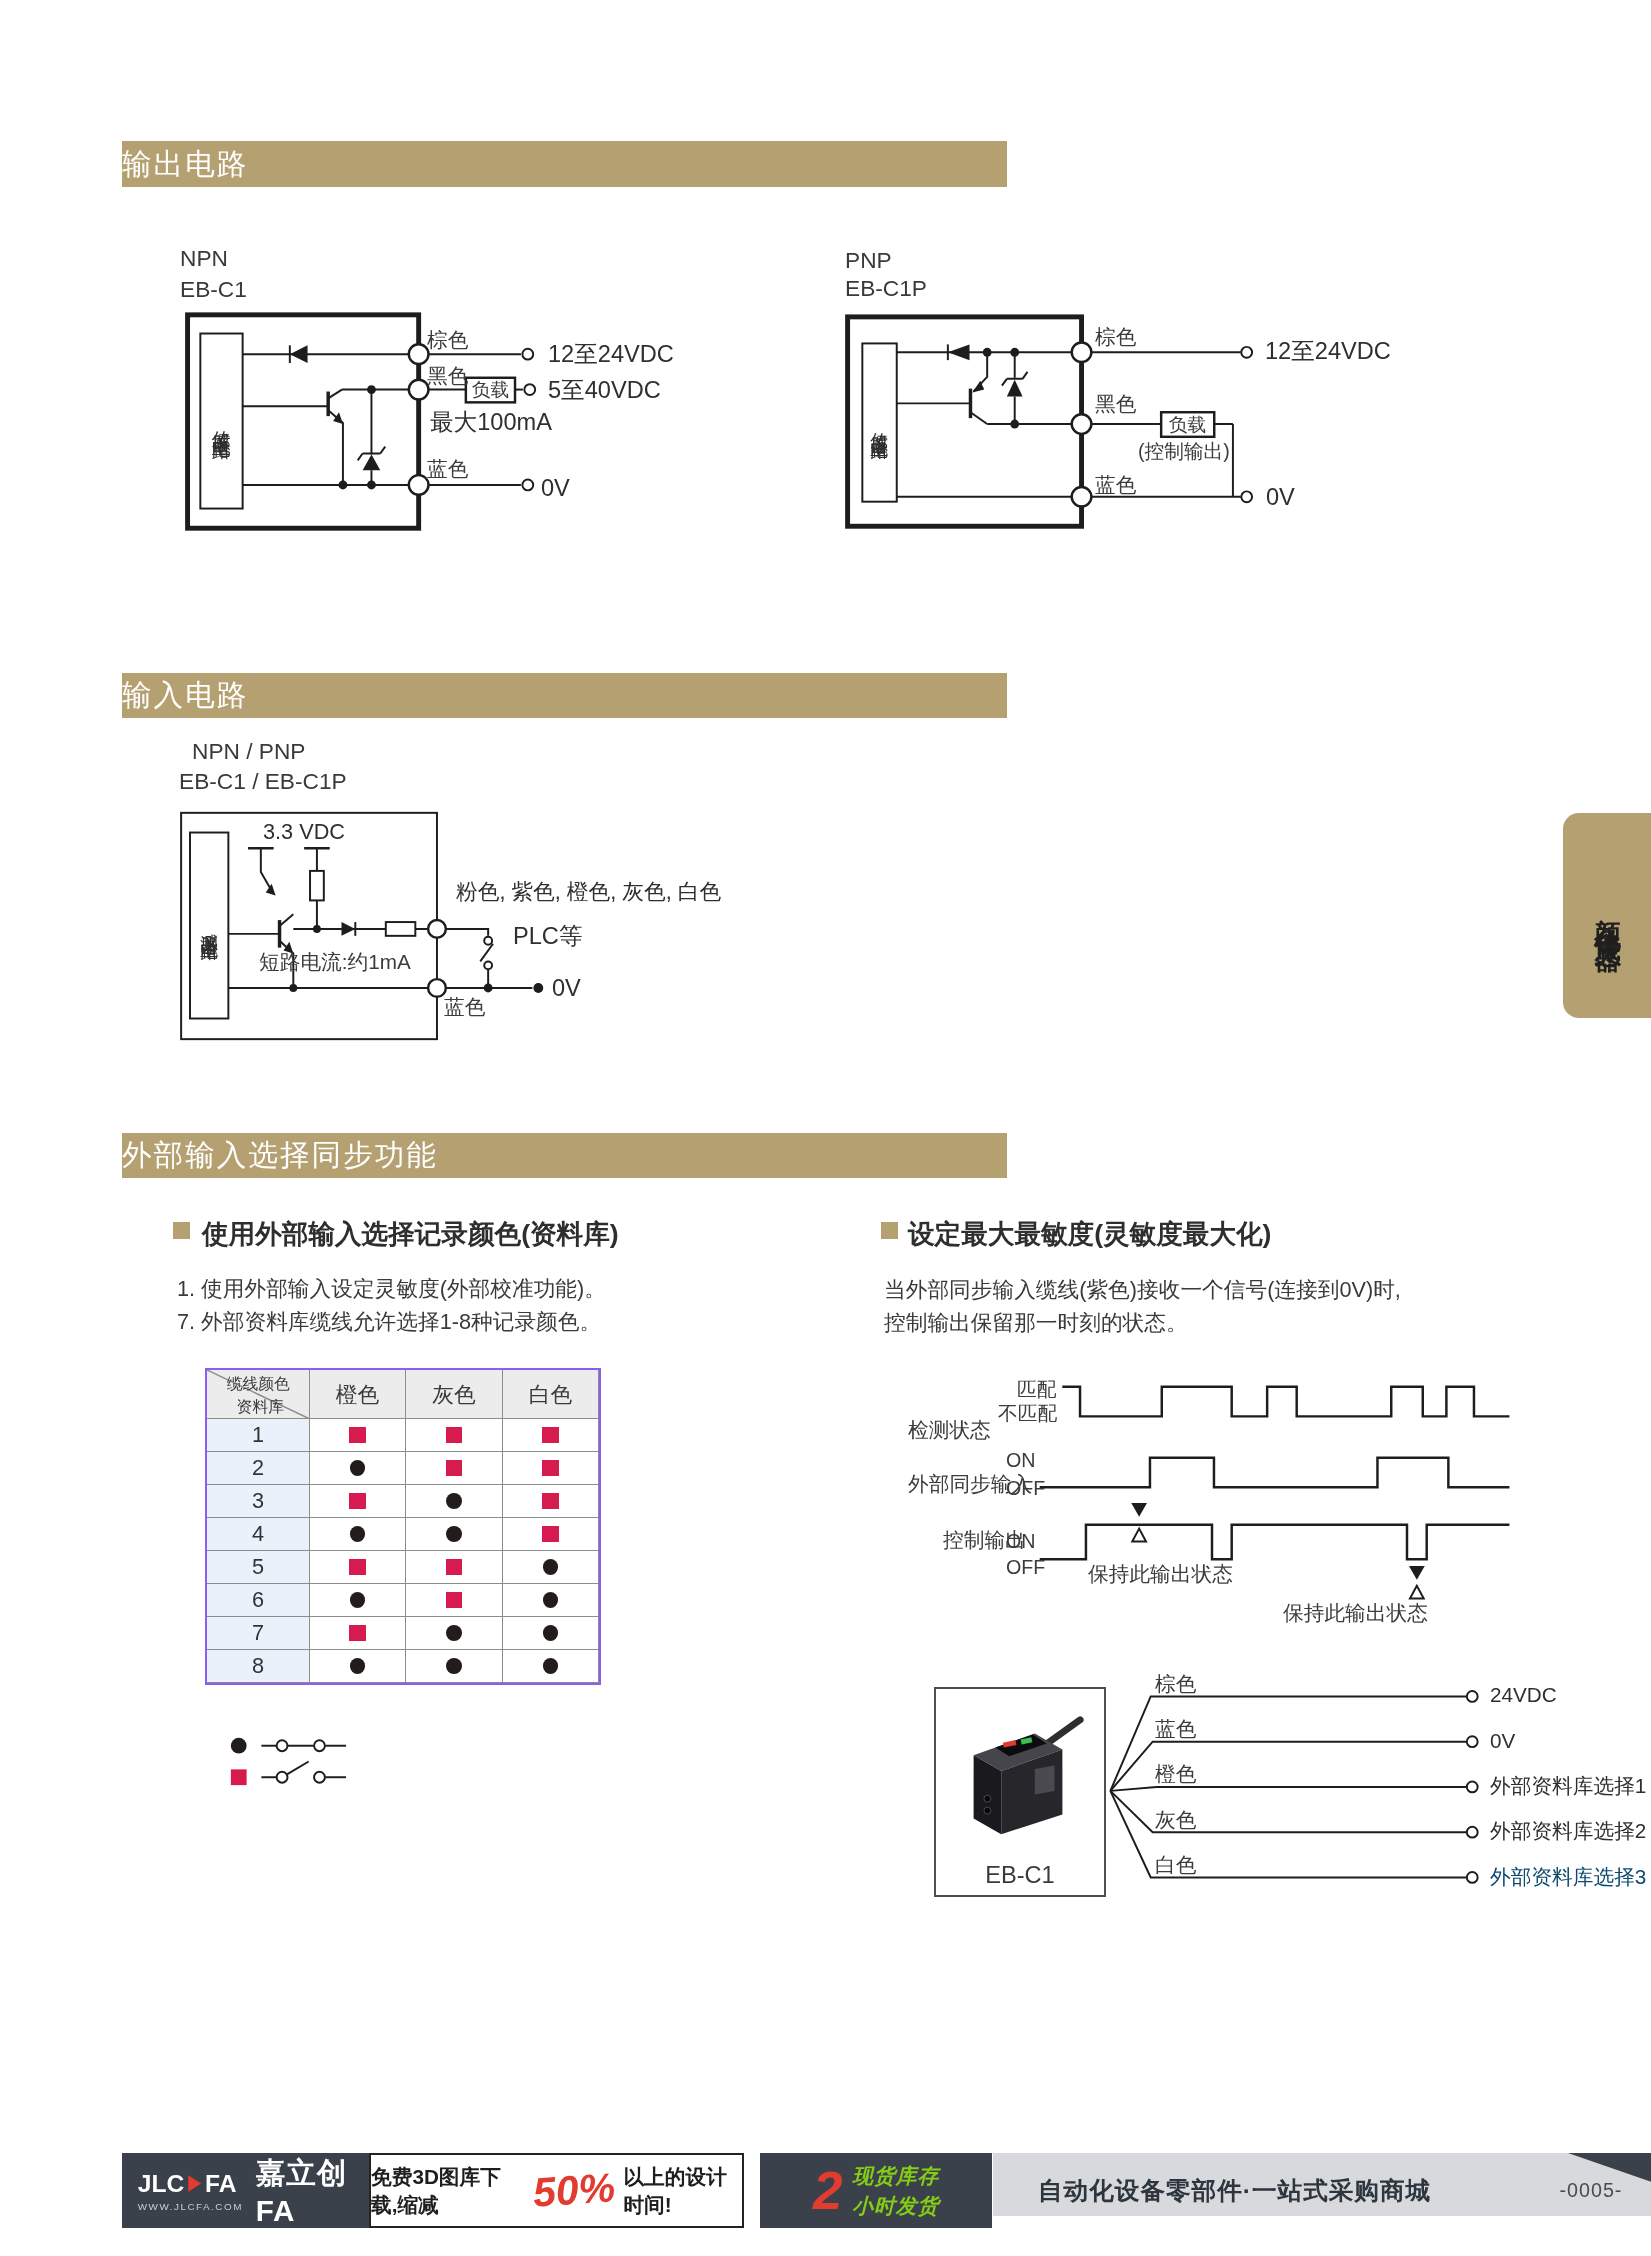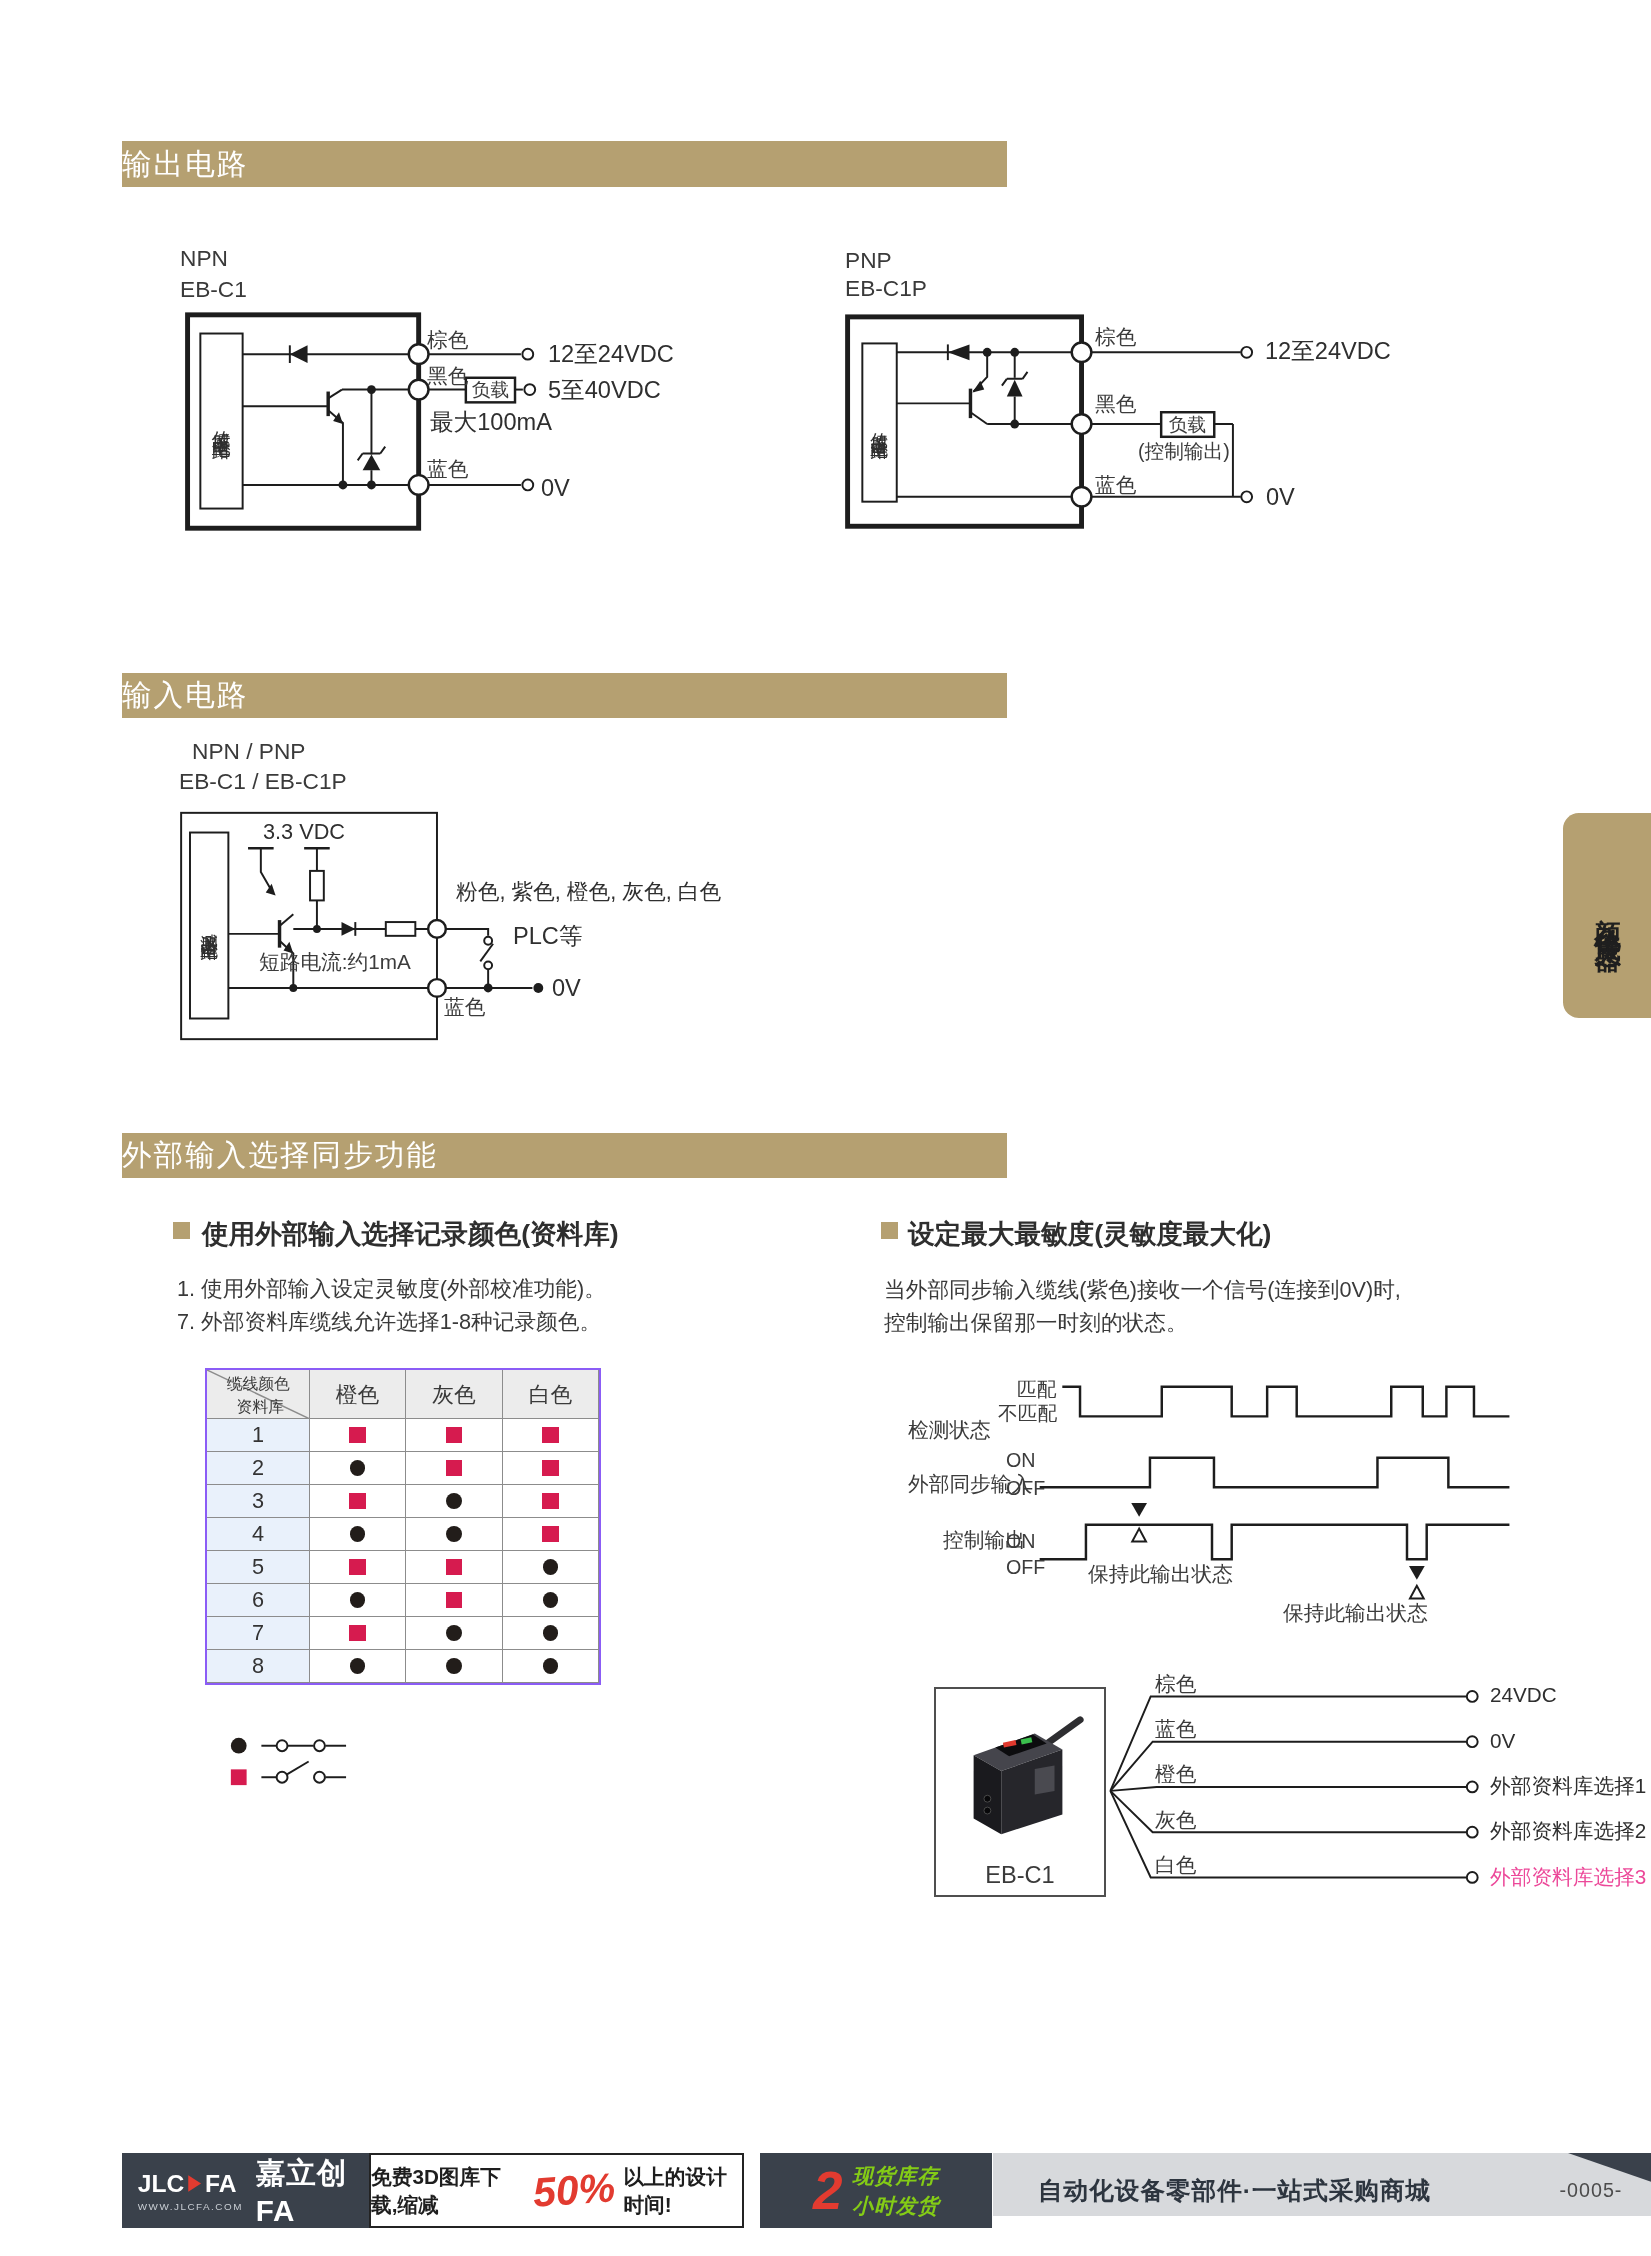--- a/index.html
+++ b/index.html
@@ -440,21 +440,21 @@
   <div>
       <div class="lbl" style="left: 1155px; top: 1673px; font-size: 20.7px;">棕色</div>
       <div class="lbl" style="left: 1490px; top: 1684px; font-size: 20.7px; color: rgb(47, 47, 47);">24VDC</div>
       <div class="lbl" style="left: 1155px; top: 1718px; font-size: 20.7px;">蓝色</div>
       <div class="lbl" style="left: 1490px; top: 1730px; font-size: 20.7px; color: rgb(47, 47, 47);">0V</div>
       <div class="lbl" style="left: 1155px; top: 1763px; font-size: 20.7px;">橙色</div>
       <div class="lbl" style="left: 1490px; top: 1775px; font-size: 20.7px; color: rgb(47, 47, 47);">外部资料库选择1</div>
       <div class="lbl" style="left: 1155px; top: 1809px; font-size: 20.7px;">灰色</div>
       <div class="lbl" style="left: 1490px; top: 1820px; font-size: 20.7px; color: rgb(47, 47, 47);">外部资料库选择2</div>
       <div class="lbl" style="left: 1155px; top: 1854px; font-size: 20.7px;">白色</div>
-      <div class="lbl" style="left: 1490px; top: 1866px; font-size: 20.7px; color: #ec4899;">外部资料库选择3</div>
+      <div class="lbl" style="left: 1490px; top: 1866px; font-size: 20.7px; color: #0c4a6e;">外部资料库选择3</div>
     </div>
 
   <div class="footer">
     <div class="f-logo">
       <div>
         <div class="logo-mark">
           <span>JLC</span>
           <span class="logo-accent"></span>
           <span>FA</span>
         </div>

